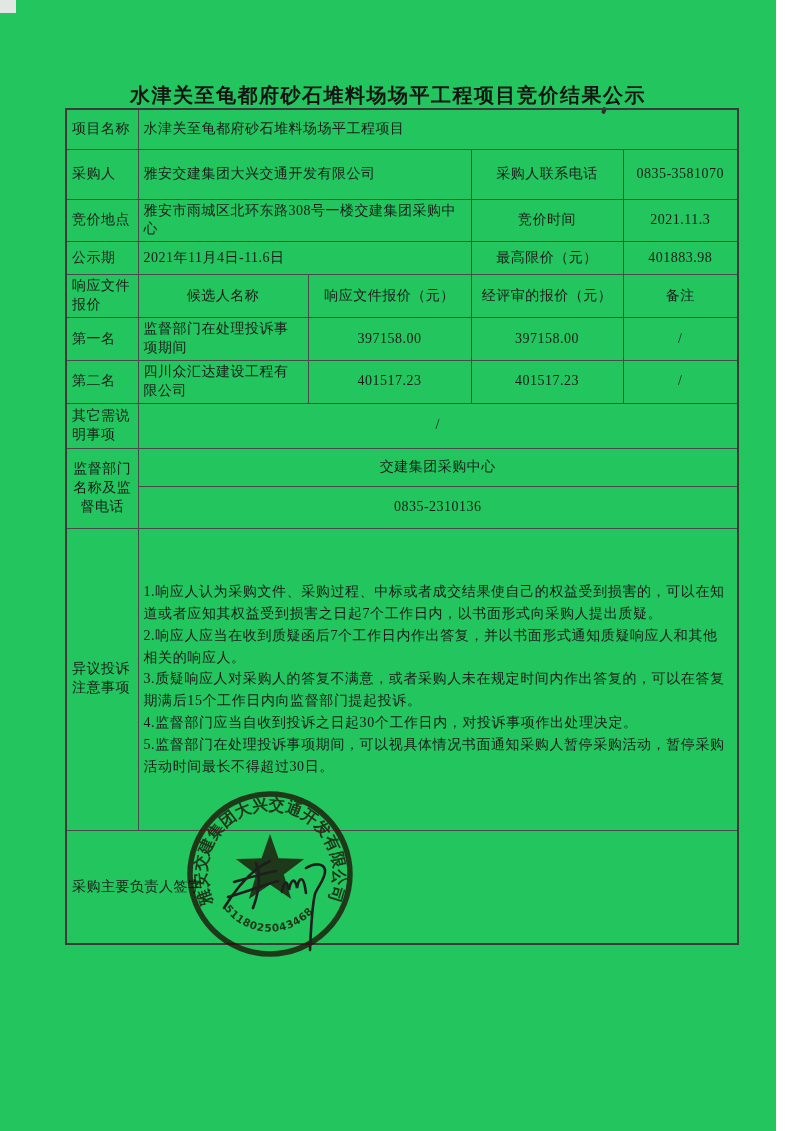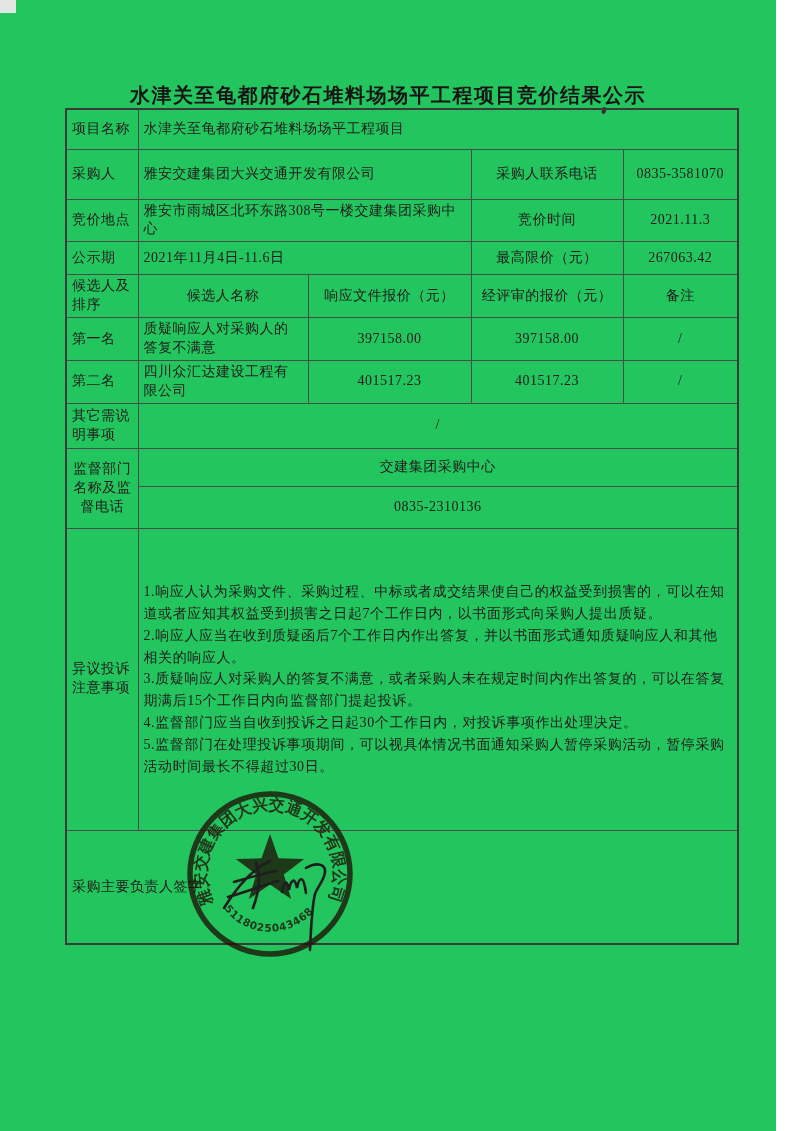--- a/index.html
+++ b/index.html
@@ -79,32 +79,32 @@
       <tr style="height:42px">
         <td class="lab">竞价地点</td>
         <td class="lab" colspan="2">雅安市雨城区北环东路308号一楼交建集团采购中心</td>
         <td class="ctr">竞价时间</td>
         <td class="ctr">2021.11.3</td>
       </tr>
       <tr style="height:33px">
         <td class="lab">公示期</td>
         <td class="lab" colspan="2">2021年11月4日-11.6日</td>
         <td class="ctr">最高限价（元）</td>
-        <td class="ctr">267063.42</td>
+        <td class="ctr">401883.98</td>
       </tr>
       <tr style="height:40px">
-        <td class="lab">候选人及排序</td>
+        <td class="lab">响应文件报价</td>
         <td class="ctr">候选人名称</td>
         <td class="ctr">响应文件报价（元）</td>
         <td class="ctr">经评审的报价（元）</td>
         <td class="ctr">备注</td>
       </tr>
       <tr style="height:40px">
         <td class="lab">第一名</td>
-        <td class="lab name-cell">质疑响应人对采购人的答复不满意</td>
+        <td class="lab name-cell">监督部门在处理投诉事项期间</td>
         <td class="ctr">397158.00</td>
         <td class="ctr">397158.00</td>
         <td class="ctr">/</td>
       </tr>
       <tr style="height:43px">
         <td class="lab">第二名</td>
         <td class="lab name-cell">四川众汇达建设工程有限公司</td>
         <td class="ctr">401517.23</td>
         <td class="ctr">401517.23</td>
         <td class="ctr">/</td>

